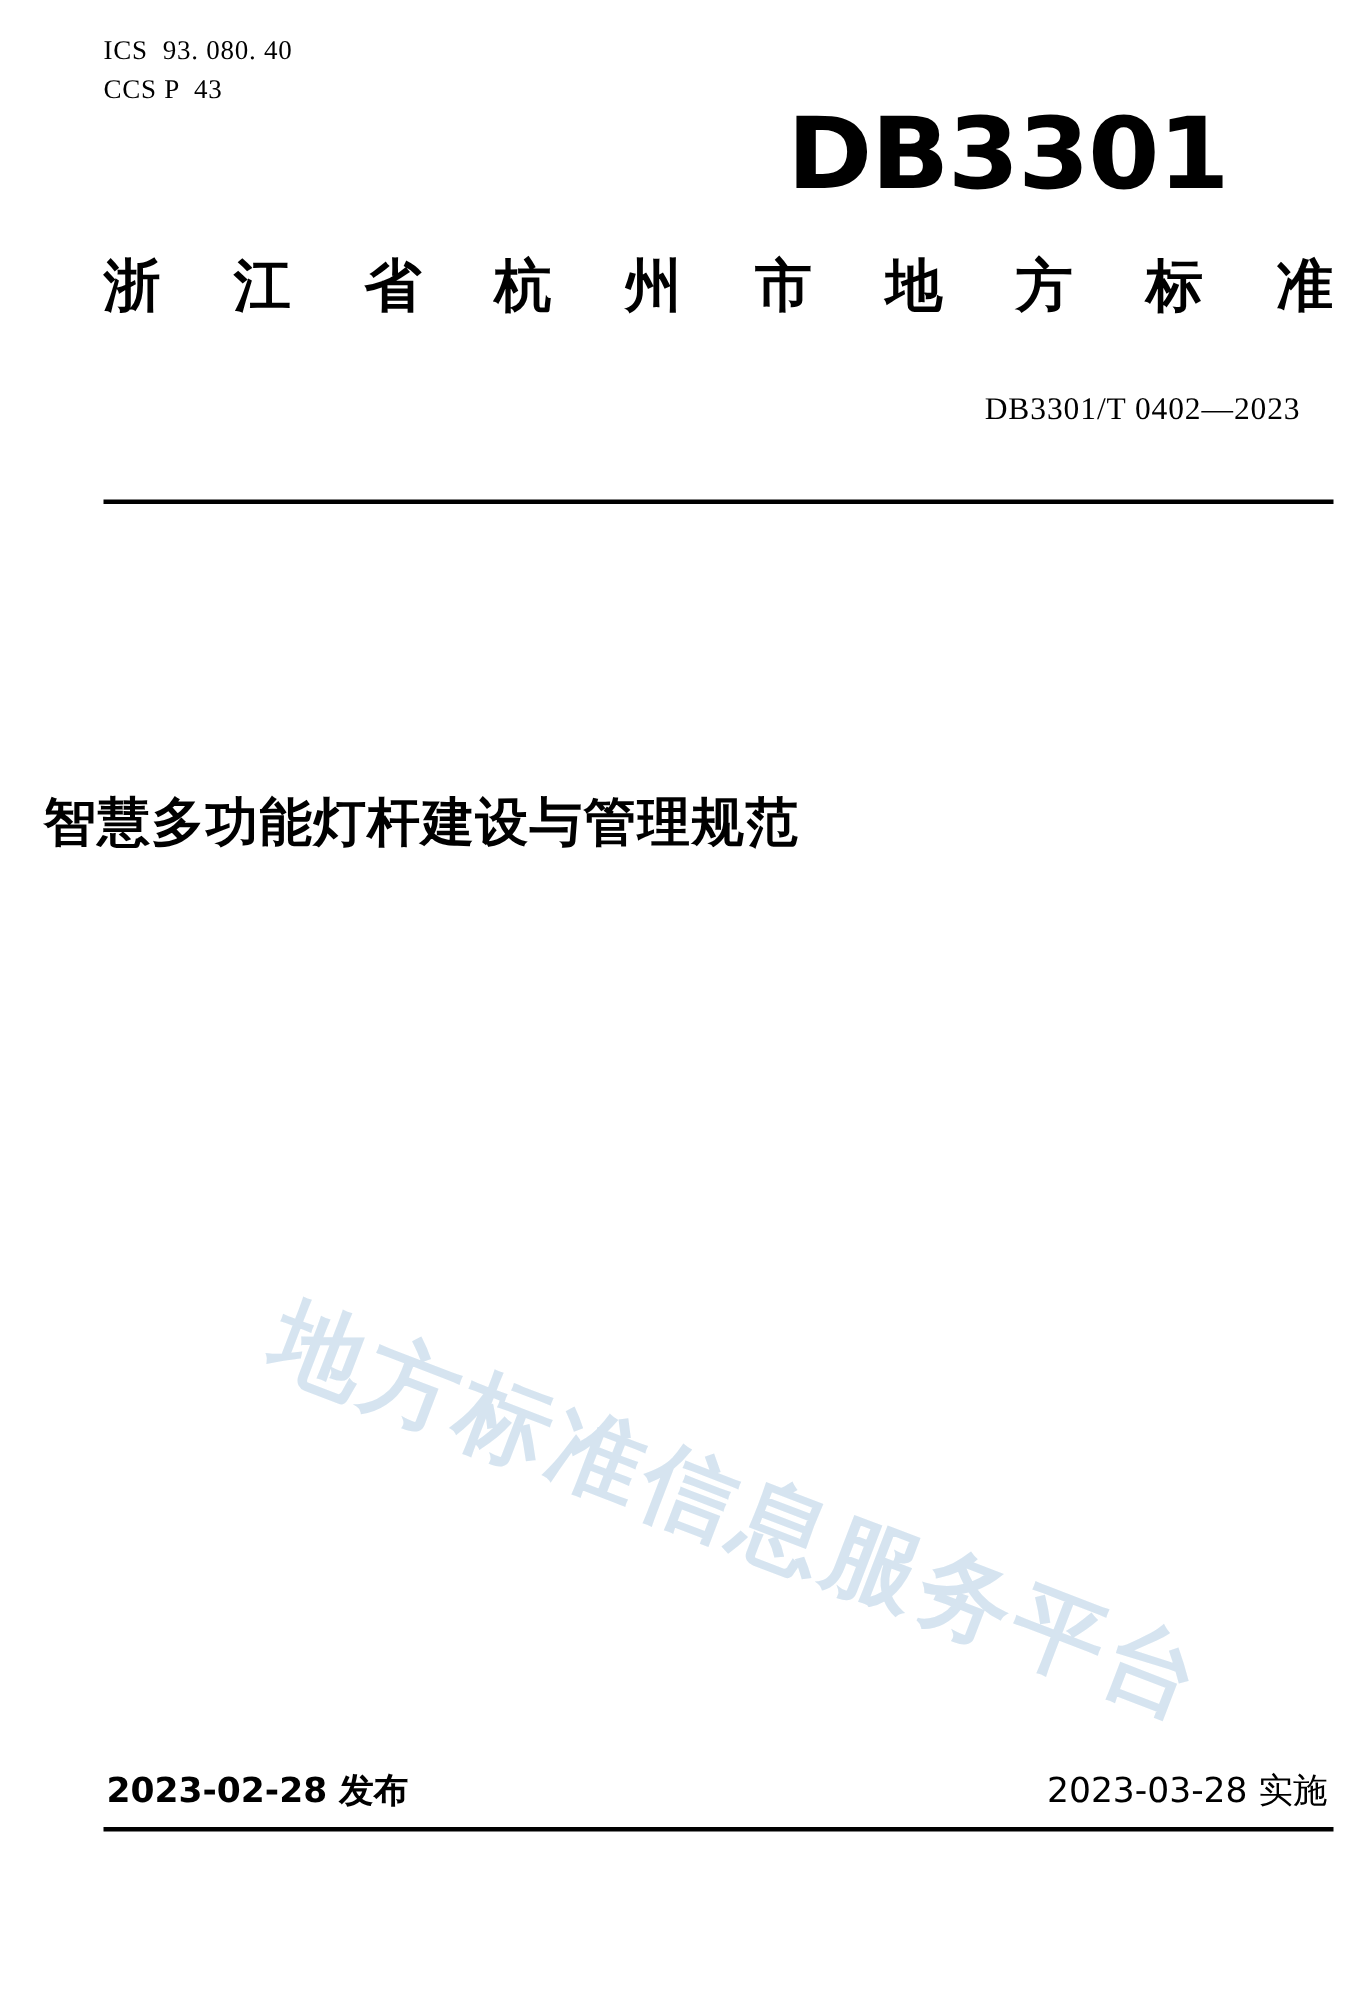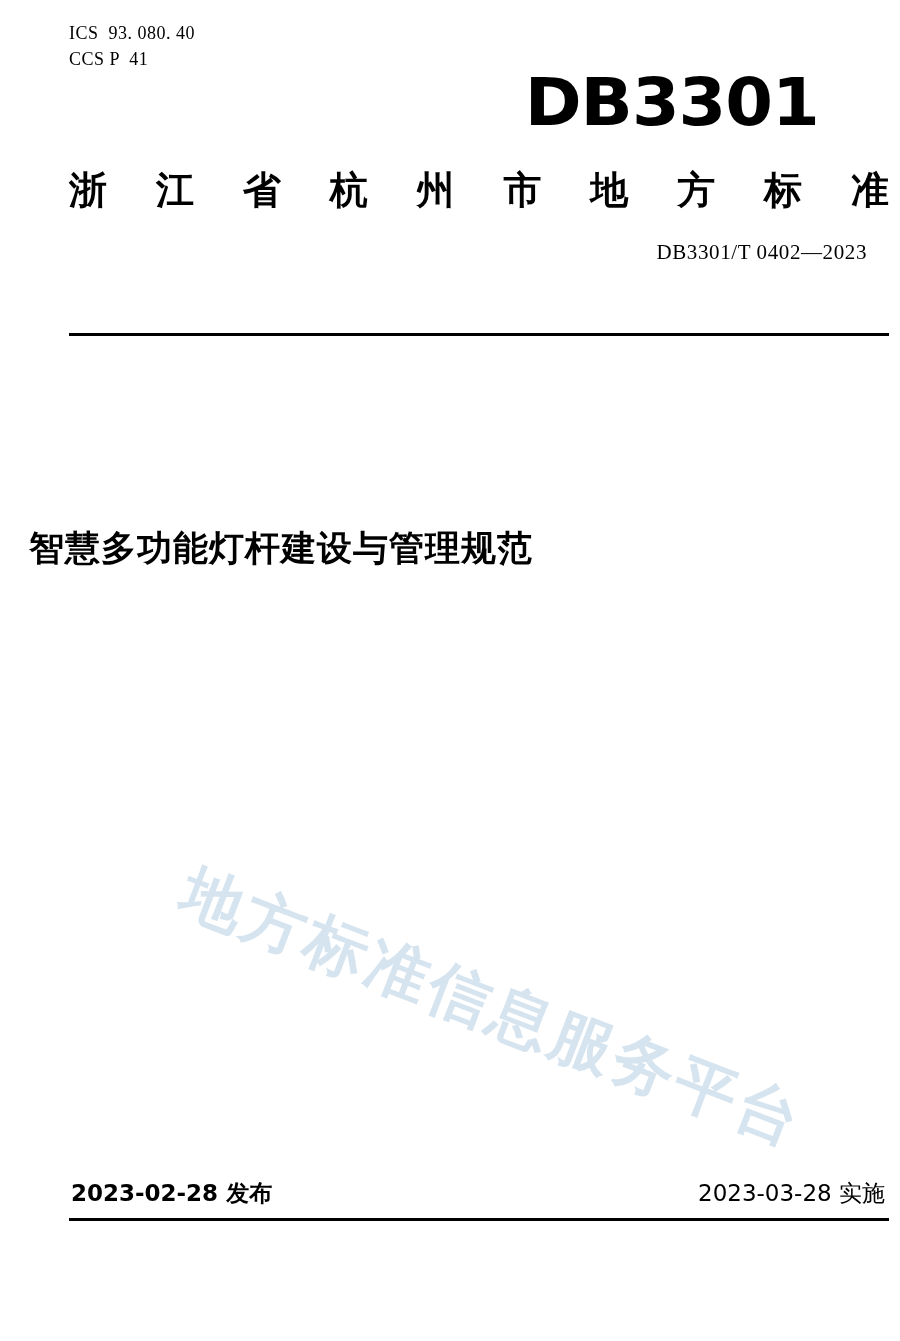--- a/index.html
+++ b/index.html
@@ -67,21 +67,21 @@
   .banner-inner {
     display: flex;
     justify-content: space-between;
     width: 100%;
   }
 
   
   .std-no {
     position: absolute;
     right: 62px;
-    top: 240px;
+    top: 260px;
     font-family: "Liberation Serif", serif;
     font-size: 21px;
     letter-spacing: 0.6px;
   }
 
   
   .rule-top {
     position: absolute;
     left: 40px;
     top: 333px;
@@ -167,21 +167,21 @@
   }
   .issuer .gap { display: inline-block; width: 34px; }
 </style>
 </head>
 <body>
 
 <div class="page">
 
   <div class="codes">
     <div>ICS  93. 080. 40</div>
-    <div>CCS P  41</div>
+    <div>CCS P  43</div>
   </div>
 
   <div class="db-mark">DB3301</div>
 
   <div class="banner">
     <div class="banner-inner">
       <span>浙</span>
       <span>江</span>
       <span>省</span>
       <span>杭</span>

